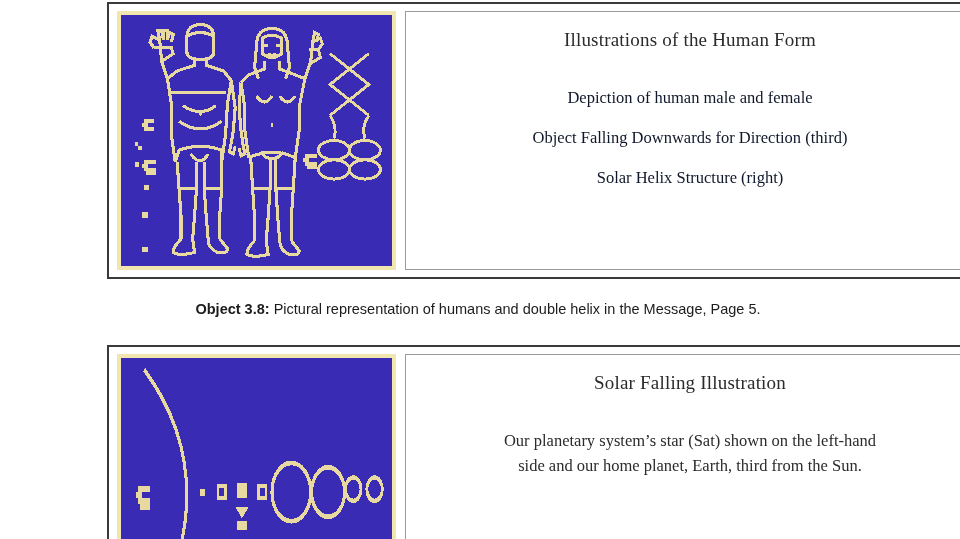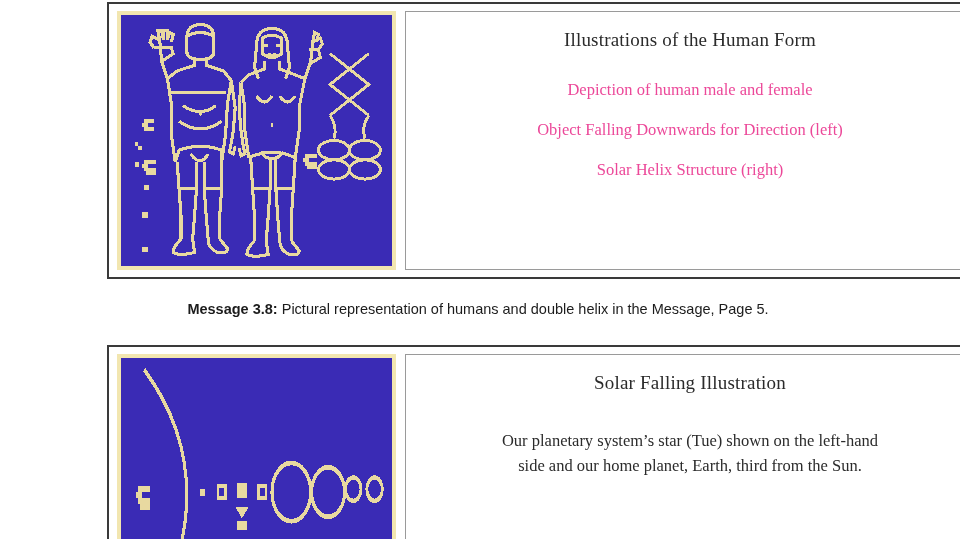--- a/index.html
+++ b/index.html
@@ -74,22 +74,22 @@
   }
   .desc-lines {
     margin-top: 26px;
     width: 100%;
     text-align: center;
   }
   .desc-line {
     font-family: "Liberation Serif", serif;
     font-size: 16.5px;
     line-height: 1.45;
-    color: #ec4899;
-    margin: 0 0 16px 0;
+    color: #0f172a;
+    margin: 8px 0 16px 0;
   }
   .desc-line:last-child { margin-bottom: 0; }
 
   #figure-2-desc .desc-lines { margin-top: 34px; }
   #figure-2-desc .desc-para {
     font-family: "Liberation Serif", serif;
     font-size: 16.5px;
     line-height: 1.5;
     color: #2b2b2b;
     max-width: 400px;
@@ -226,28 +226,28 @@
           <path d="M95 72 h6 v2 h-4 v2 h4 v2 h-6 v-2 h-1 v-2 h1 z"></path>
           <path d="M96 77 h5 v3 h-5 z"></path>
         </g>
       </svg>
     </div>
 
     <div class="desc-panel" id="figure-1-desc">
       <div class="desc-title">Illustrations of the Human Form</div>
       <div class="desc-lines">
         <p class="desc-line">Depiction of human male and female</p>
-        <p class="desc-line">Object Falling Downwards for Direction (left)</p>
+        <p class="desc-line">Object Falling Downwards for Direction (third)</p>
         <p class="desc-line">Solar Helix Structure (right)</p>
       </div>
     </div>
   </div>
 
   <div class="caption" id="figure-1-caption">
-    <span class="cap-label">Message 3.8:</span>
+    <span class="cap-label">Object 3.8:</span>
     <span>Pictural representation of humans and double helix in the Message, Page 5.</span>
   </div>
 
   <div class="figure-frame" id="figure-2-frame">
 
     <div class="illus-panel" id="figure-2-illus">
       <svg viewBox="0 0 140 94" preserveAspectRatio="none" shape-rendering="crispEdges">
         <rect x="0" y="0" width="140" height="94" fill="#3a2bb5"></rect>
 
         <path d="M12 4 Q34 24 34 47 Q34 70 12 92" fill="none" stroke="#e8d9a0" stroke-width="1.6"></path>
@@ -271,18 +271,18 @@
         <circle cx="88" cy="46" r="10" fill="none" stroke="#e8d9a0" stroke-width="1.6"></circle>
         <circle cx="107" cy="46" r="8.5" fill="none" stroke="#e8d9a0" stroke-width="1.6"></circle>
         <circle cx="120" cy="45" r="4" fill="none" stroke="#e8d9a0" stroke-width="1.5"></circle>
         <circle cx="131" cy="45" r="4" fill="none" stroke="#e8d9a0" stroke-width="1.5"></circle>
       </svg>
     </div>
 
     <div class="desc-panel" id="figure-2-desc">
       <div class="desc-title">Solar Falling Illustration</div>
       <div class="desc-lines">
-        <p class="desc-para">Our planetary system’s star (Tue) shown on the left-hand side and our home planet, Earth, third from the Sun.</p>
+        <p class="desc-para">Our planetary system’s star (Sat) shown on the left-hand side and our home planet, Earth, third from the Sun.</p>
       </div>
     </div>
   </div>
 
 </div>
 
 </body></html>

